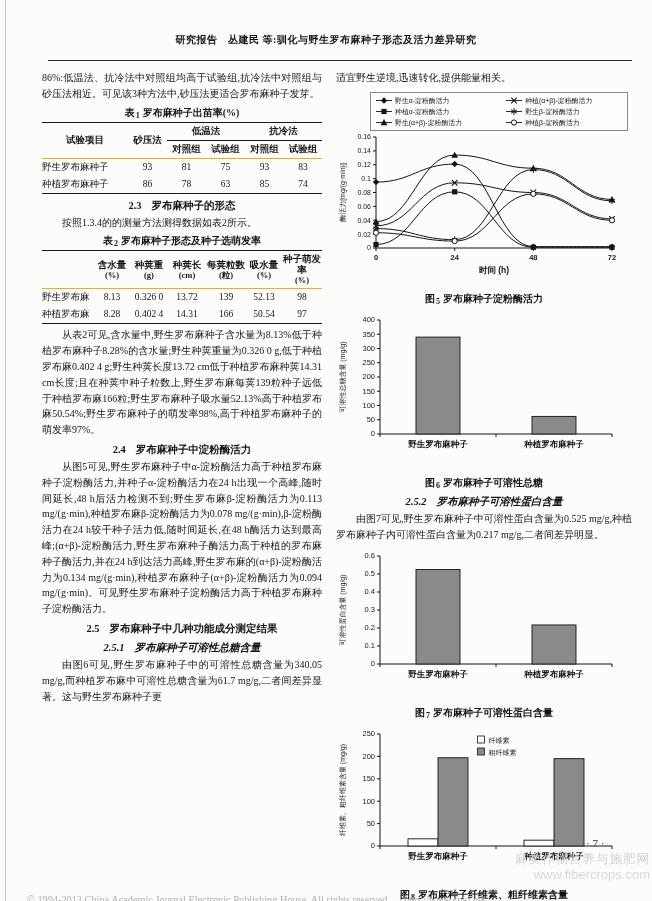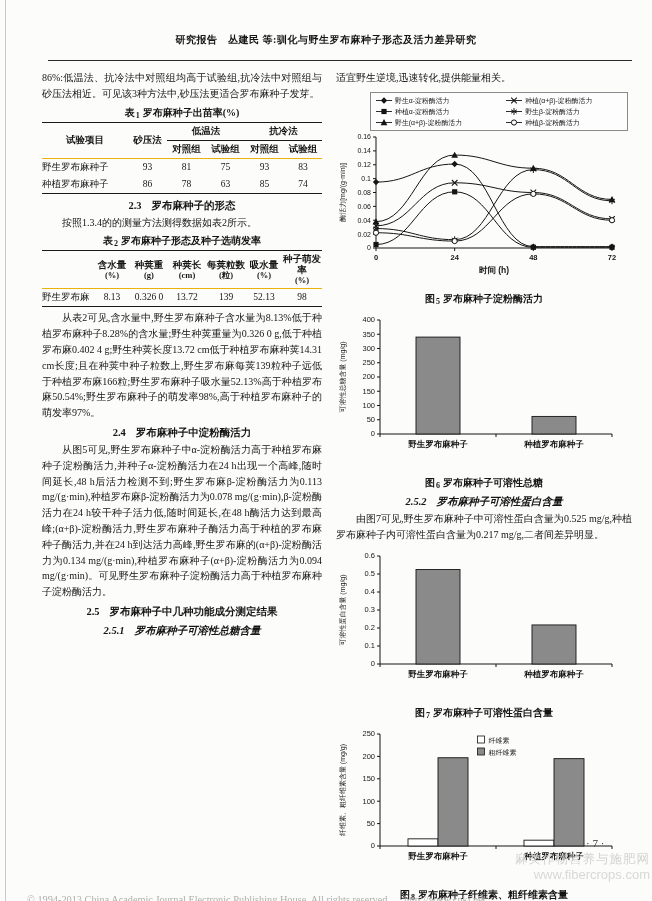--- a/index.html
+++ b/index.html
@@ -134,36 +134,46 @@
       <tbody>
         <tr>
           <td class="rowlab">野生罗布麻</td>
           <td>8.13</td>
           <td>0.326 0</td>
           <td>13.72</td>
           <td>139</td>
           <td>52.13</td>
           <td>98</td>
         </tr>
+        <tr>
+          <td class="rowlab">种植罗布麻</td>
+          <td>8.28</td>
+          <td>0.402 4</td>
+          <td>14.31</td>
+          <td>166</td>
+          <td>50.54</td>
+          <td>97</td>
+        </tr>
       </tbody>
     </table>
 
     <div class="para ind" style="margin-top:3px;">从表2可见,含水量中,野生罗布麻种子含水量为8.13%低于种植罗布麻种子8.28%的含水量;野生种荚重量为0.326 0 g,低于种植罗布麻0.402 4 g;野生种荚长度13.72 cm低于种植罗布麻种荚14.31 cm长度;且在种荚中种子粒数上,野生罗布麻每荚139粒种子远低于种植罗布麻166粒;野生罗布麻种子吸水量52.13%高于种植罗布麻50.54%;野生罗布麻种子的萌发率98%,高于种植罗布麻种子的萌发率97%。</div>
 
     <div class="sec-h">
       <span class="h-num">2.4</span><span>罗布麻种子中淀粉酶活力</span>
     </div>
     <div class="para ind">从图5可见,野生罗布麻种子中α-淀粉酶活力高于种植罗布麻种子淀粉酶活力,并种子α-淀粉酶活力在24 h出现一个高峰,随时间延长,48 h后活力检测不到;野生罗布麻β-淀粉酶活力为0.113 mg/(g·min),种植罗布麻β-淀粉酶活力为0.078 mg/(g·min),β-淀粉酶活力在24 h较干种子活力低,随时间延长,在48 h酶活力达到最高峰;(α+β)-淀粉酶活力,野生罗布麻种子酶活力高于种植的罗布麻种子酶活力,并在24 h到达活力高峰,野生罗布麻的(α+β)-淀粉酶活力为0.134 mg/(g·min),种植罗布麻种子(α+β)-淀粉酶活力为0.094 mg/(g·min)。可见野生罗布麻种子淀粉酶活力高于种植罗布麻种子淀粉酶活力。</div>
 
     <div class="sec-h">
       <span class="h-num">2.5</span><span>罗布麻种子中几种功能成分测定结果</span>
     </div>
     <div class="sec-h it">
       <span class="h-num">2.5.1</span><span>罗布麻种子可溶性总糖含量</span>
     </div>
+    <div class="para ind">由图6可见,野生罗布麻种子中的可溶性总糖含量为340.05 mg/g,而种植罗布麻中可溶性总糖含量为61.7 mg/g,二者间差异显著。这与野生罗布麻种子更</div>
   </div>
 
   <div class="colR">
     <div class="para">适宜野生逆境,迅速转化,提供能量相关。</div>
 
     <div class="figure">
       <div class="chart-legend" id="fig5-legend">
           <div class="legend-item">
             <svg width="18" height="9">
               <line x1="1" y1="4.5" x2="17" y2="4.5" stroke="#151515" stroke-width="0.9"></line>

